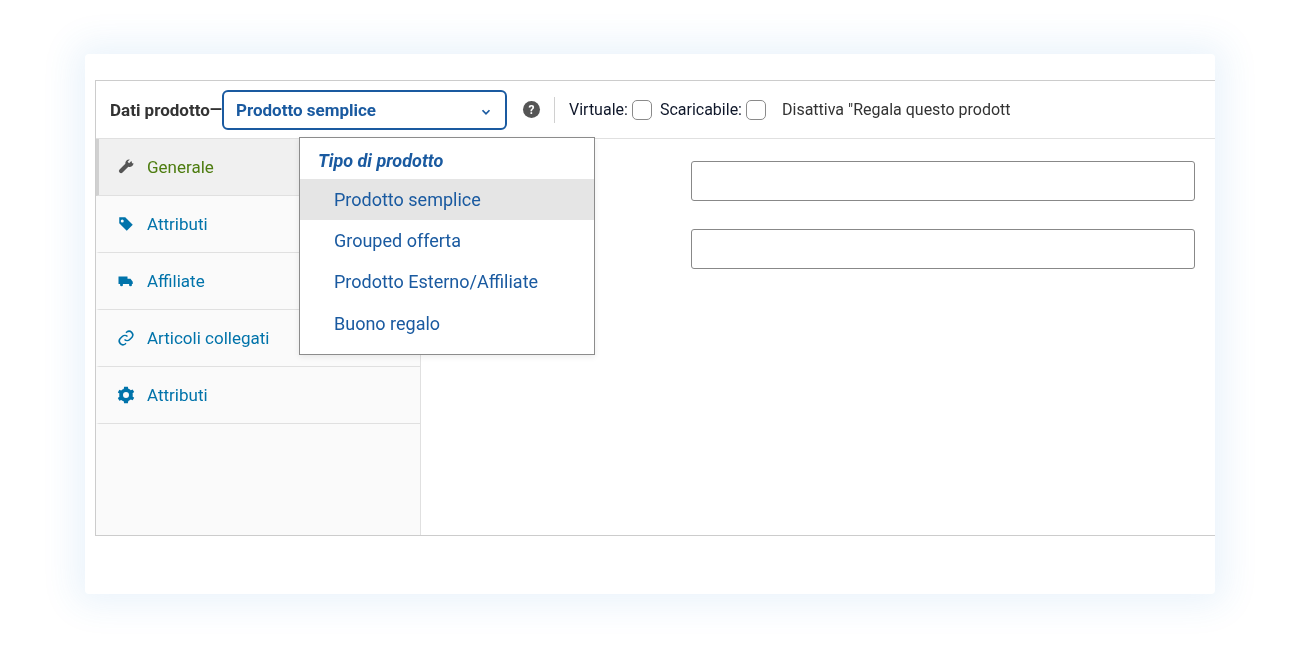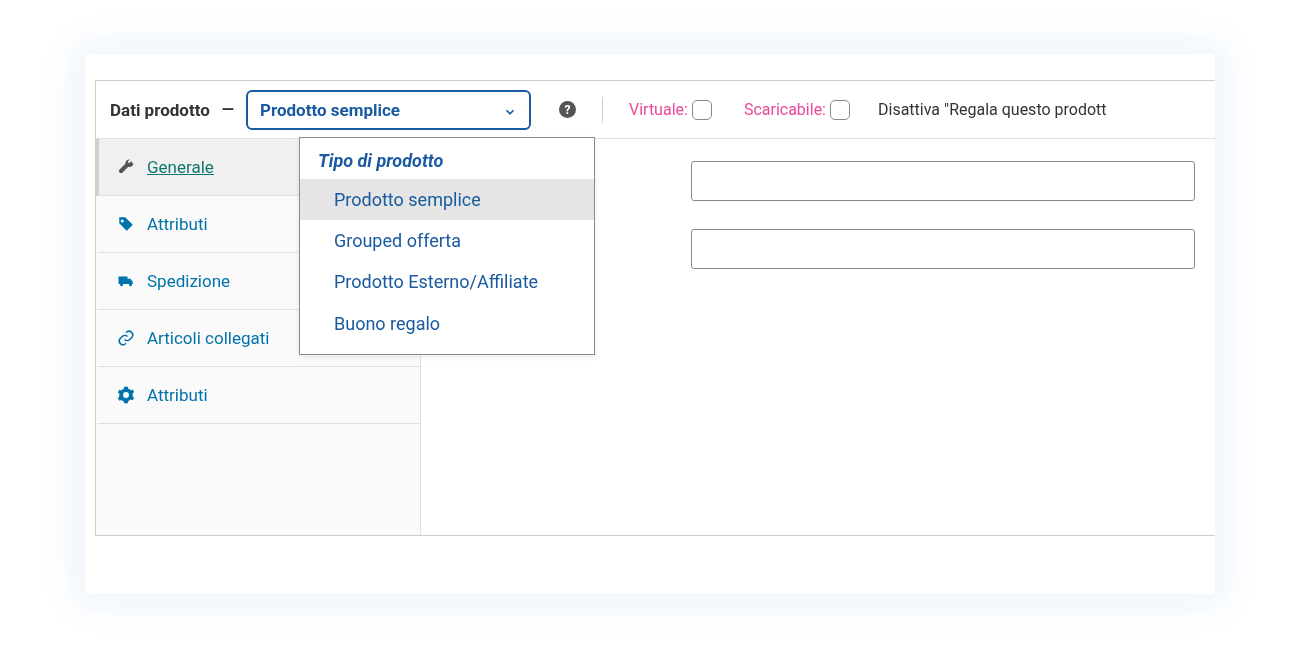--- a/index.html
+++ b/index.html
@@ -27,21 +27,21 @@
     margin-left: 10px;
     position: relative;
   }
   .panel-header {
     display: flex;
     align-items: center;
     height: 58px;
     padding: 0 4px 0 14px;
     border-bottom: 1px solid #e0e0e0;
     position: relative;
-    gap: 12px;
+    gap: 0;
     white-space: nowrap;
   }
   .panel-title {
     font-weight: 700;
     font-size: 17px;
     color: #333;
   }
   .dash { font-weight: 700; color: #333; }
   .product-type-select {
     position: relative;
@@ -90,21 +90,21 @@
     line-height: 1.4;
   }
   .dropdown-item.selected { background: #e5e5e5; }
   .help-icon {
     width: 17px; height: 17px; border-radius: 50%;
     background: #555; color: #fff; font-size: 12px; font-weight: 700;
     display: inline-flex; align-items: center; justify-content: center;
     margin-left: 16px;
   }
   .vsep { width: 1px; height: 26px; background: #d0d0d0; margin: 0 14px; }
-  .check-label { font-size: 16px; color: #ec4899; display: inline-flex; align-items: center; gap: 4px; }
+  .check-label { font-size: 16px; color: #0f172a; display: inline-flex; align-items: center; gap: 4px; }
   .fake-checkbox {
     width: 20px; height: 20px; border: 1px solid #8a8a8a; border-radius: 5px;
     background: #fff; display: inline-block;
   }
   .disable-text { font-size: 16px; color: #333; margin-left: 16px; }
 
   .panel-body {
     display: flex;
     min-height: 396px;
   }
@@ -119,23 +119,22 @@
     gap: 12px;
     padding: 18px 18px;
     font-size: 17px;
     color: #0073aa;
     border-bottom: 1px solid #e0e0e0;
     cursor: pointer;
     border-left: 3px solid transparent;
   }
   .tab.active {
     background: #f0f0f0;
-    color: #0f766e;
+    color: #4d7c0f;
     border-left: 3px solid #d0d0d0;
-    text-decoration: underline;
   }
   .tab .icon { width: 18px; height: 18px; display: inline-flex; align-items: center; justify-content: center; color: inherit; }
   .tab.active .icon { color: #555; }
   .tab .icon svg { width: 18px; height: 18px; }
 
   .content {
     flex: 1;
     padding: 22px 20px;
   }
   .form-row {
@@ -219,21 +218,21 @@
             </span>
             <span>Attributi</span>
           </div>
 
           <div class="tab">
             <span class="icon" style="color:#0073aa">
               <svg viewBox="0 0 24 24" fill="currentColor">
                   <path d="M2 6h12v10H2V6zm12 3h4l3 4v3h-7V9zM6 19a2 2 0 1 1 0-4 2 2 0 0 1 0 4zm12 0a2 2 0 1 1 0-4 2 2 0 0 1 0 4z"></path>
                 </svg>
             </span>
-            <span>Spedizione</span>
+            <span>Affiliate</span>
           </div>
 
           <div class="tab">
             <span class="icon" style="color:#0073aa">
               <svg viewBox="0 0 24 24" fill="none" stroke="currentColor" stroke-width="2">
                   <path d="M10 14a5 5 0 0 0 7 0l3-3a5 5 0 0 0-7-7l-1 1"></path>
                   <path d="M14 10a5 5 0 0 0-7 0l-3 3a5 5 0 0 0 7 7l1-1"></path>
                 </svg>
             </span>
             <span>Articoli collegati</span>

